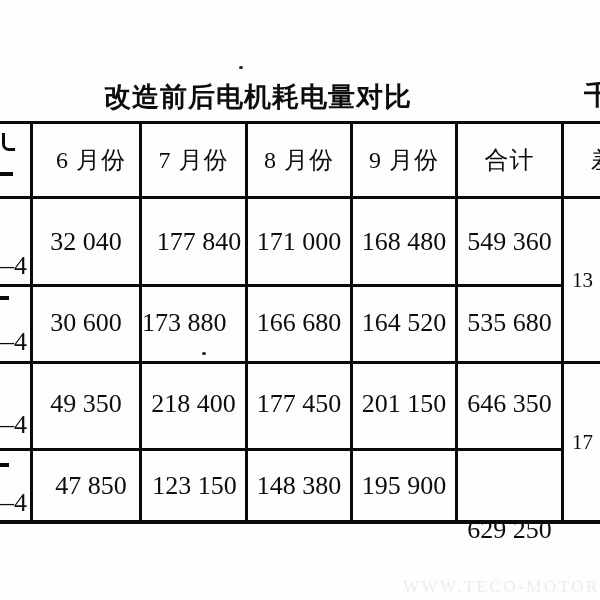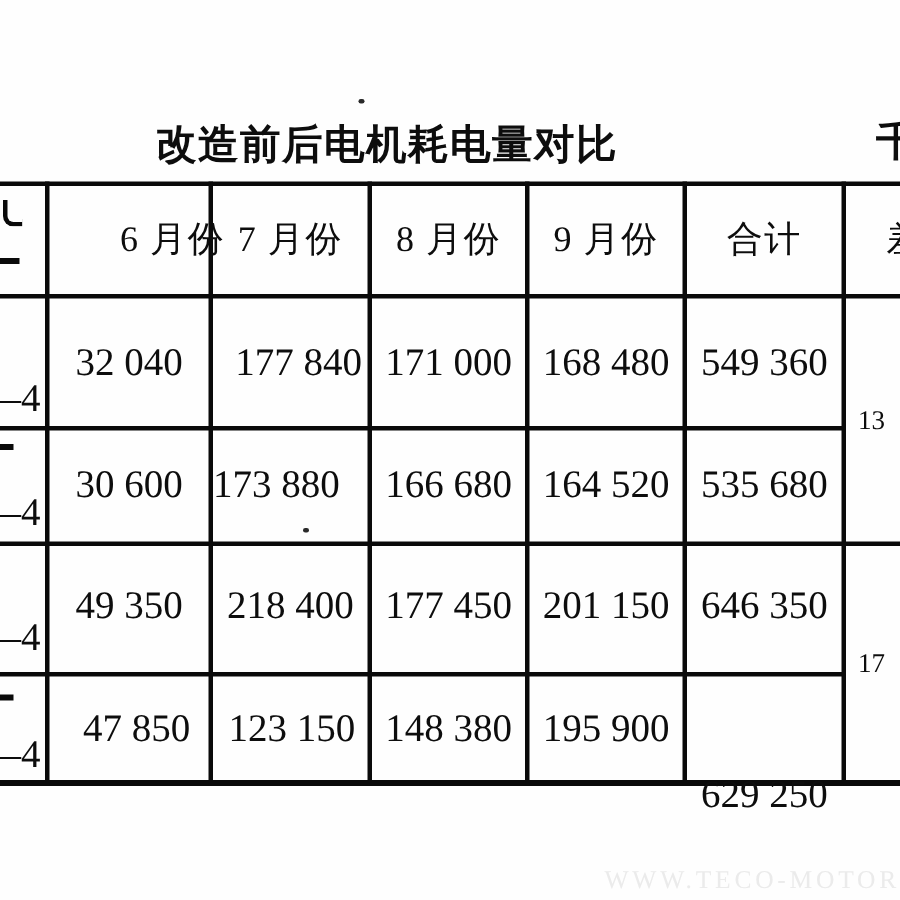--- a/index.html
+++ b/index.html
@@ -31,21 +31,21 @@
     text-align:center;white-space:nowrap;letter-spacing:1px;
   }
   .dcell{
     font-size:26px;line-height:30px;
     text-align:center;white-space:nowrap;
   }
   .rlabel{
     font-size:26px;line-height:30px;left:-12px;white-space:nowrap;
   }
   .mergedv{
-    font-size:18px;line-height:30px;left:572px;white-space:nowrap;
+    font-size:21px;line-height:30px;left:572px;white-space:nowrap;
   }
   .hpartial{
     font-size:24px;line-height:28px;top:146px;left:591px;white-space:nowrap;
   }
   
   .frag-hook{
     left:2px;top:133px;width:10px;height:15px;
     border-left:3px solid #0a0a0a;border-bottom:3px solid #0a0a0a;
     border-bottom-left-radius:7px;
   }
@@ -78,21 +78,21 @@
 <div class="abs hline" style="top:448px;left:0;width:563px;"></div>
 <div class="abs hline" style="top:520px;left:0;width:600px;height:4px;"></div>
 
 <div class="abs vline" style="left:30px;"></div>
 <div class="abs vline" style="left:139px;"></div>
 <div class="abs vline" style="left:245px;"></div>
 <div class="abs vline" style="left:350px;"></div>
 <div class="abs vline" style="left:455px;"></div>
 <div class="abs vline" style="left:561px;"></div>
 
-<div class="abs hcell" style="left:33px;width:116px;padding-left:24px;">6 月份</div>
+<div class="abs hcell" style="left:33px;width:116px;">6 月份</div>
 <div class="abs hcell" style="left:142px;width:103px;">7 月份</div>
 <div class="abs hcell" style="left:248px;width:102px;">8 月份</div>
 <div class="abs hcell" style="left:353px;width:102px;">9 月份</div>
 <div class="abs hcell" style="left:458px;width:103px;">合计</div>
 <div class="abs hpartial">差</div>
 
 <div class="abs frag-hook"></div>
 <div class="abs frag-dash" style="left:0;top:172px;width:13px;"></div>
 
 <div class="abs rlabel" style="top:251px;">—4</div>

